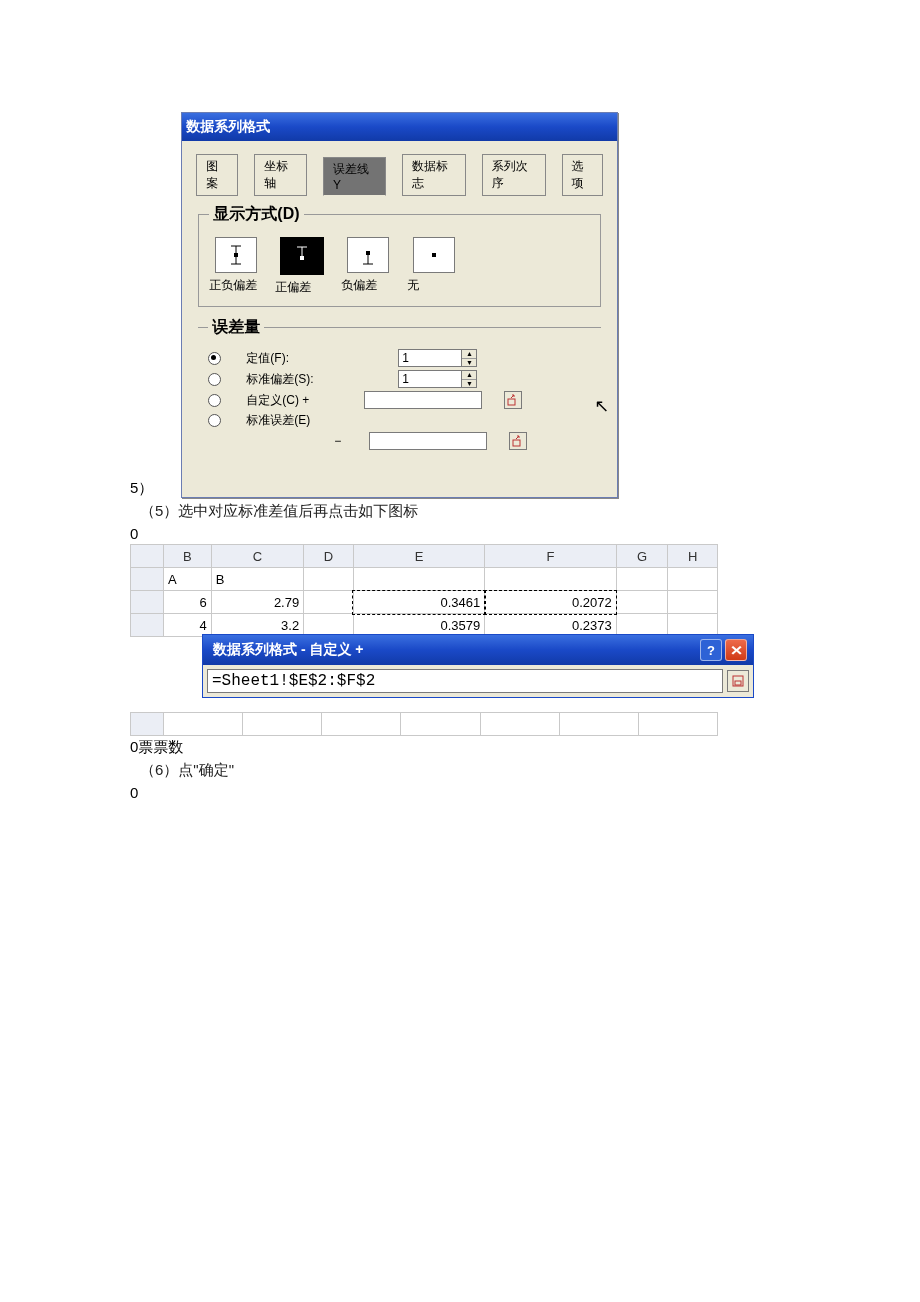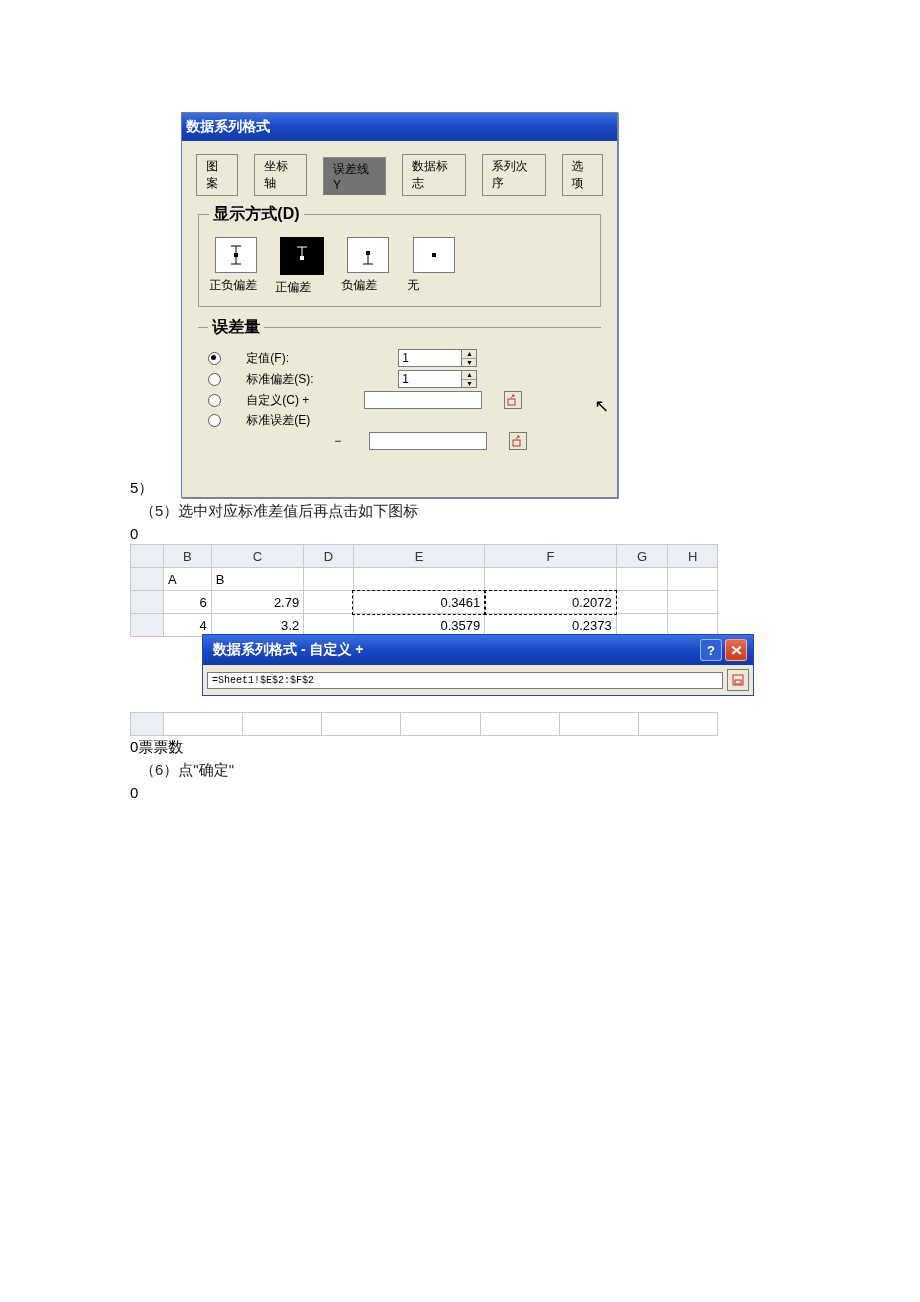--- a/index.html
+++ b/index.html
@@ -266,21 +266,21 @@
     background: #ece9d8;
     padding: 4px;
     display: flex;
     gap: 4px;
     align-items: center;
   }
   .dialog2-body input {
     flex: 1;
     border: 1px solid #7a7a7a;
     font-family: "Courier New", monospace;
-    font-size: 10px;
+    font-size: 16px;
     padding: 2px 4px;
     background: #fff;
   }
   .expand-btn {
     width: 20px; height: 20px;
     border: 1px solid #7a7a7a;
     background: #ece9d8;
     display: flex;
     align-items: center;
     justify-content: center;

